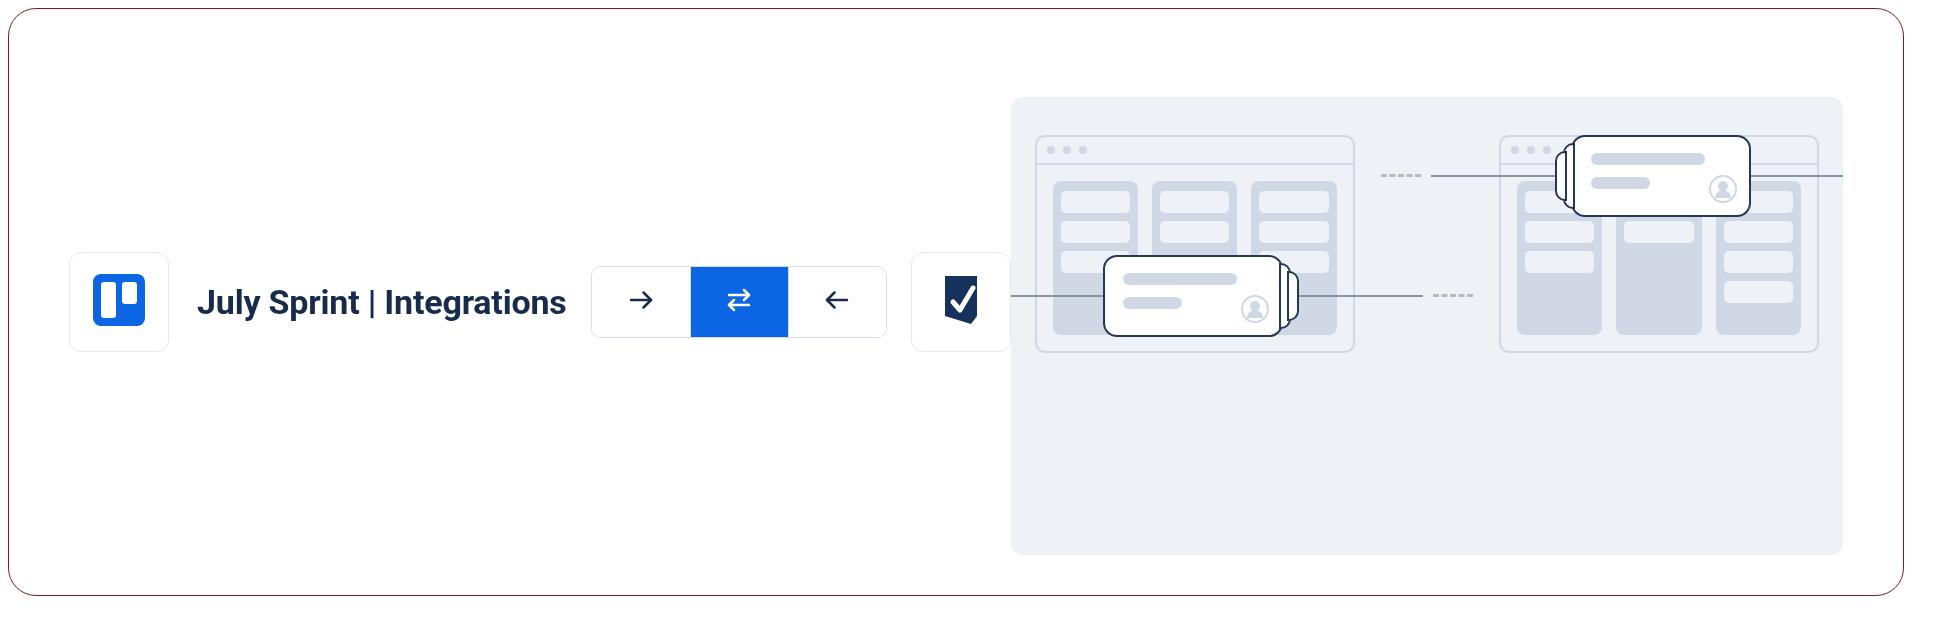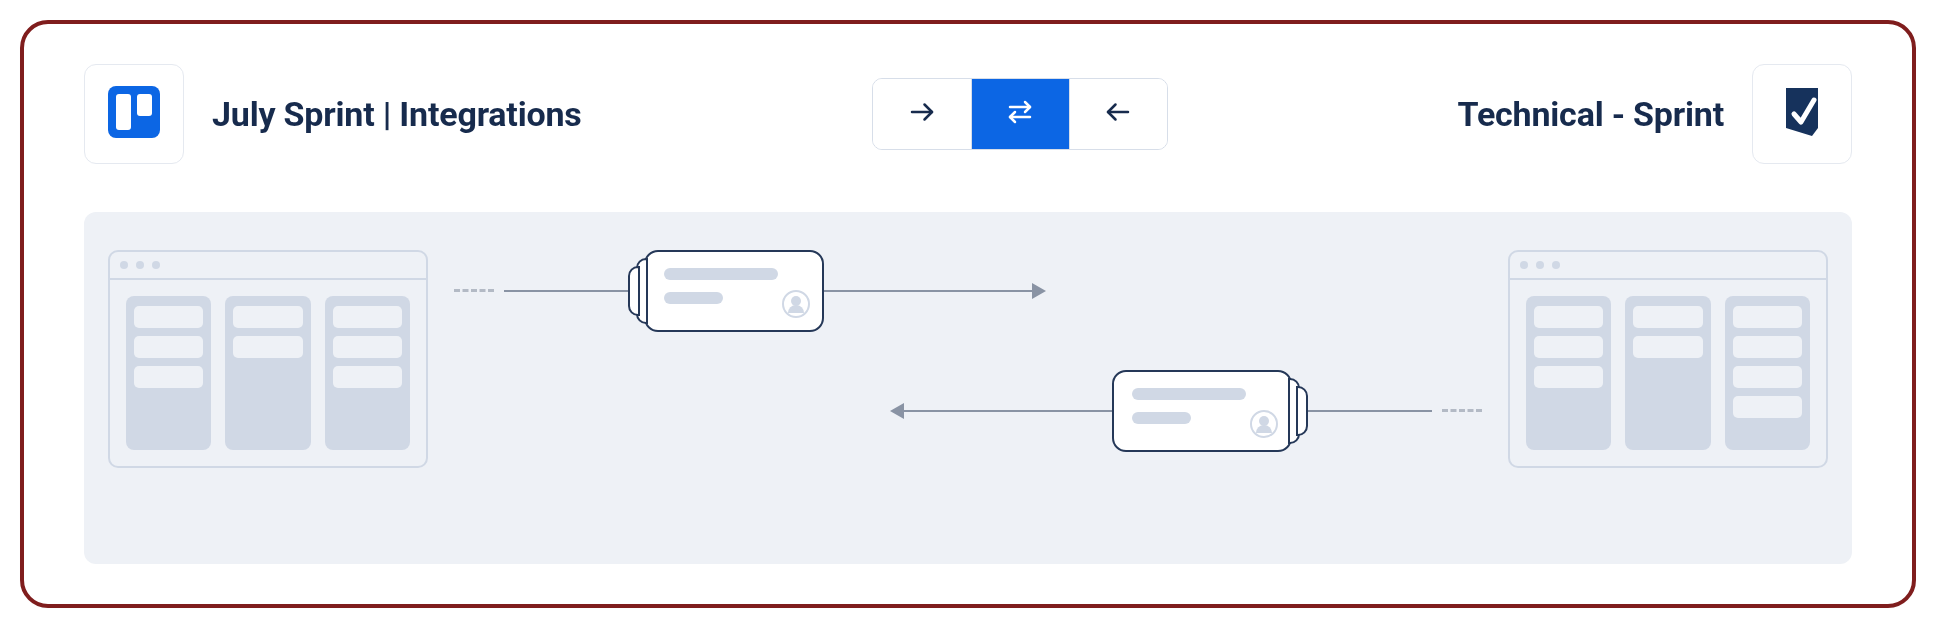--- a/index.html
+++ b/index.html
@@ -7,29 +7,28 @@
     width:1936px;
     height:628px;
     background:#fff;
     font-family: -apple-system, "Segoe UI", Roboto, Helvetica, Arial, sans-serif;
     color:#172B4D;
     display:flex;
     align-items:flex-start;
     justify-content:flex-start;
   }
   .card {
-    margin:20px;
+    margin:8px;
     width:1896px;
     height:588px;
-    border:4px solid #7f1d1d;
+    border:1px solid #7f1d1d;
     border-radius:28px;
     background:#fff;
     padding:40px 60px 40px 60px;
     display:flex;
-    flex-direction:column;
     box-shadow:0 1px 2px rgba(0,0,0,0.02);
   }
 
   
   .header {
     display:flex;
     align-items:center;
     justify-content:space-between;
     gap:24px;
   }
@@ -255,21 +254,20 @@
 
     <div class="side right">
       <div class="logo-box">
         <span>
           <svg width="56" height="56" viewBox="0 0 56 56">
             <path d="M12 4 H44 V44 L38 52 L12 44 Z" fill="#123456" style="fill:#16325C"></path>
             <path d="M20 30 L27 38 L40 16" stroke="#fff" stroke-width="5" fill="none" stroke-linecap="round" stroke-linejoin="round"></path>
           </svg>
         </span>
       </div>
-      <div class="title">Technical - Sprint</div>
     </div>
 
   </div>
 
   <div class="diagram">
 
     <div class="mini-browser left">
       <div class="mb-bar">
         <div class="mb-dot"></div>
           <div class="mb-dot"></div>

